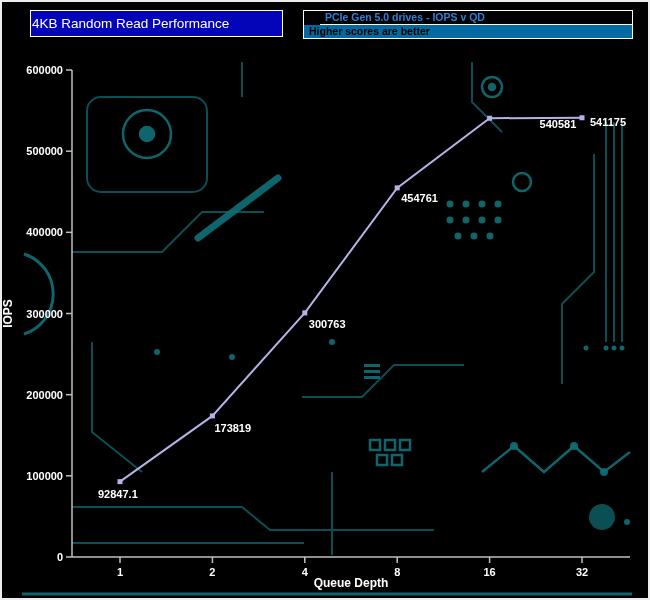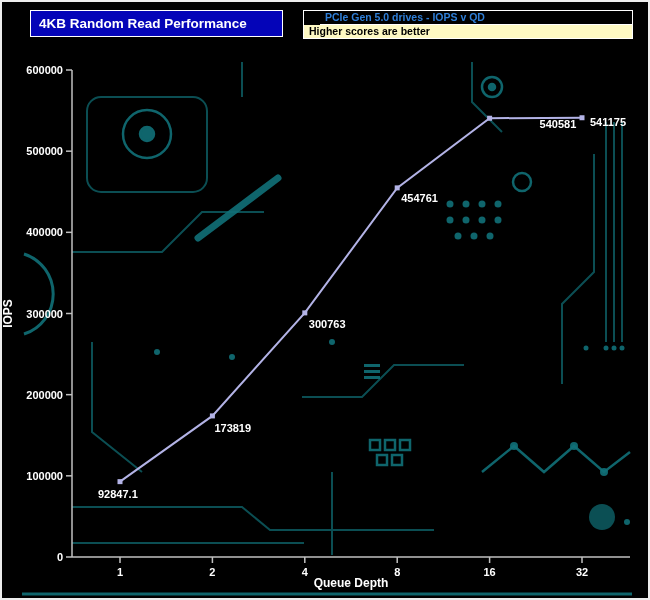--- a/index.html
+++ b/index.html
@@ -7,33 +7,33 @@
     position:relative;width:650px;height:600px;background:#000;
     border:2px solid #ededed;box-sizing:border-box;overflow:hidden;
     font-family:"Liberation Sans",sans-serif;
   }
   .circuit{position:absolute;left:0;top:0;z-index:1;}
   .chart{position:absolute;left:0;top:0;z-index:2;}
   .header{position:absolute;left:0;top:0;width:100%;height:42px;z-index:3;}
   .title-box{
     position:absolute;left:28px;top:8px;width:253px;height:27px;
     background:#0404b8;border:1px solid #ffffff;color:#ffffff;
-    font-weight:bold;font-size:13.5px;line-height:25px;padding-left:8px;
+    font-weight:normal;font-size:13.5px;line-height:25px;padding-left:1px;
     box-sizing:border-box;white-space:nowrap;
   }
   .subtitle-stack{
     position:absolute;left:301px;top:8px;width:330px;
     border:1px solid #ffffff;box-sizing:border-box;
   }
   .sub1{
     background:#000000;color:#2f7fd8;font-weight:bold;font-size:10.5px;
     line-height:13px;padding-left:5px;border-bottom:1px solid #ffffff;white-space:nowrap;margin-left:16px;
   }
   .sub2{
-    background:#fef9c3;color:#000000;font-weight:bold;font-size:10.5px;
+    background:#0369a1;color:#000000;font-weight:bold;font-size:10.5px;
     line-height:13px;padding-left:5px;white-space:nowrap;
   }
   svg text{font-family:"Liberation Sans",sans-serif;}
 </style>
 </head>
 <body>
 
 <div class="stage">
 
   <svg class="circuit" width="650" height="600" viewBox="0 0 650 600">

